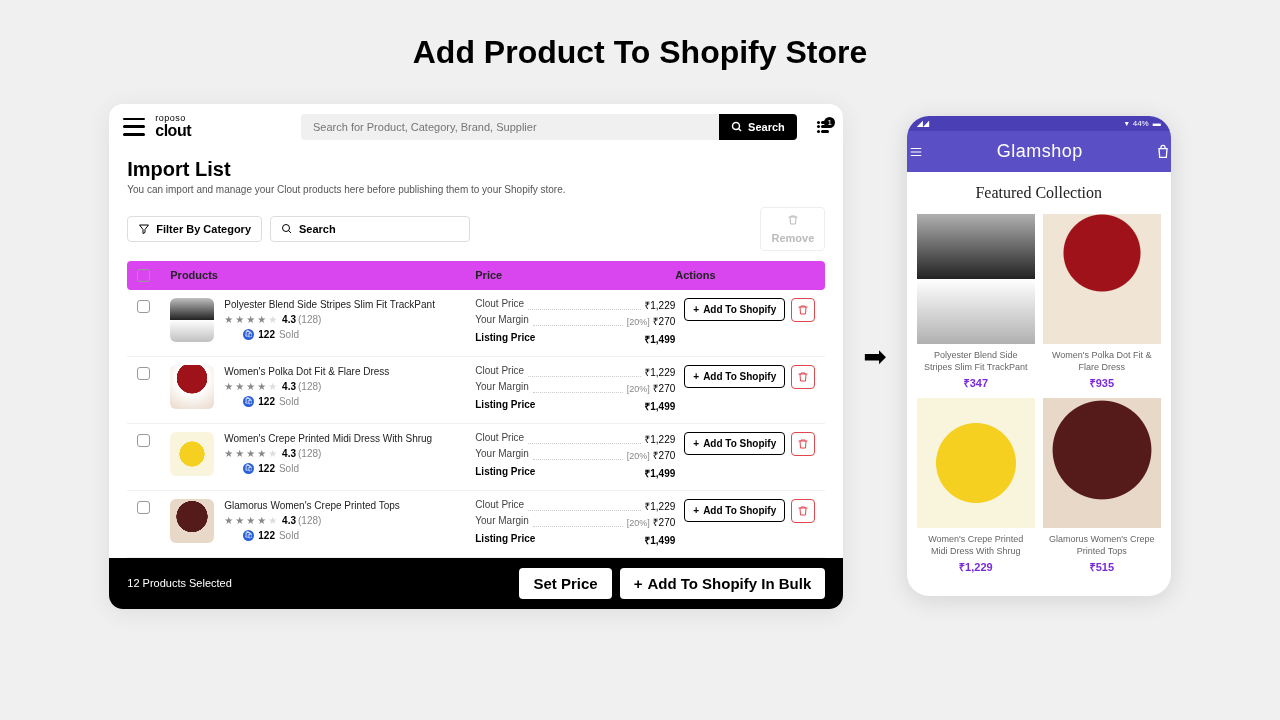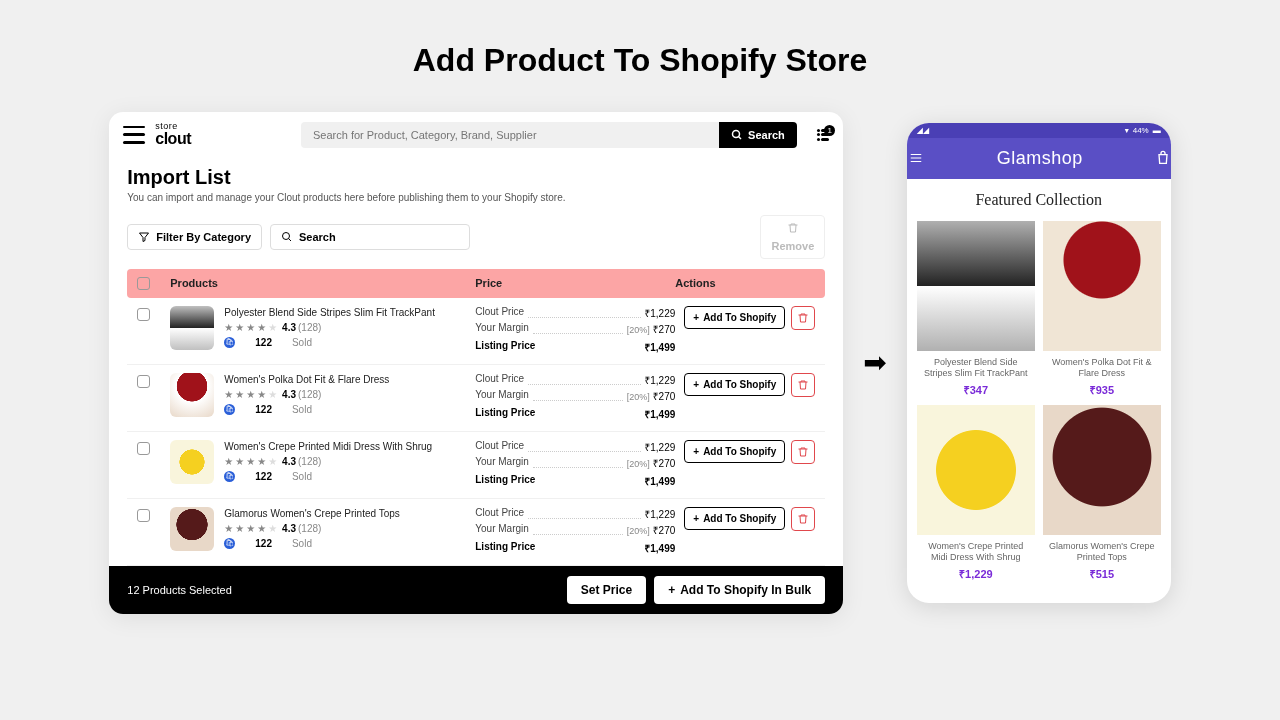--- a/index.html
+++ b/index.html
@@ -1,17 +1,17 @@
 <!DOCTYPE html>
 <html><head>
 <meta charset="utf-8">
 <style>
 * { margin: 0; padding: 0; box-sizing: border-box; font-family: -apple-system, BlinkMacSystemFont, 'Segoe UI', sans-serif; }
 body { background: #f0f0f0; width: 1280px; height: 720px; overflow: hidden; position: relative; }
-.heading { text-align: center; padding: 40px 0 30px; }
+.heading { text-align: center; padding: 32px 0 30px; }
 .heading h1 { font-size: 32px; font-weight: 700; color: #000; line-height: 1.3; }
 .stage { display: flex; align-items: center; justify-content: center; gap: 20px; padding: 0 90px; }
 .panel-dash { width: 734px; background: #fff; border-radius: 14px; box-shadow: 0 4px 24px rgba(0,0,0,0.08); overflow: hidden; display: flex; flex-direction: column; }
 .topbar { display: flex; align-items: center; padding: 10px 14px; gap: 10px; }
 .ham { width: 22px; height: 18px; display: flex; flex-direction: column; justify-content: space-between; cursor: pointer; }
 .ham span { height: 2.5px; background: #000; border-radius: 2px; }
 .logo { font-size: 11px; line-height: 1; color: #000; }
 .logo small { font-size: 9px; display: block; letter-spacing: 0.5px; }
 .logo b { font-size: 16px; font-weight: 800; letter-spacing: -0.5px; }
 .search-wrap { flex: 1; display: flex; margin-left: 100px; }
@@ -26,55 +26,55 @@
 .content { padding: 8px 18px 0; }
 .page-title { font-size: 20px; font-weight: 700; }
 .page-sub { font-size: 10px; color: #555; margin-top: 3px; }
 .tabs { display: flex; gap: 22px; margin-top: 10px; border-bottom: 1px solid transparent;}
 .tab { font-size: 11px; color: #333; padding-bottom: 8px; cursor: pointer; }
 .tab.active { font-weight: 700; border-bottom: 2px solid #000; }
 .toolbar { display: flex; align-items: center; margin-top: 12px; gap: 8px; }
 .tbtn { display: flex; align-items: center; gap: 6px; background: #fff; border: 1px solid #ddd; border-radius: 4px; padding: 6px 10px; font-size: 11px; font-weight: 600; cursor: pointer;}
 .tbtn.disabled { color: #bbb; border-color: #eee; margin-left: auto; flex-direction: column; }
 .search-field { display: flex; align-items: center; gap: 6px; border: 1px solid #ddd; border-radius: 4px; padding: 6px 10px; font-size: 11px; font-weight: 600; width: 200px; cursor: text;}
-.tbl-head { display: flex; align-items: center; background: #fca5a5; border-radius: 4px; padding: 8px 10px; margin-top: 10px; font-size: 11px; font-weight: 600; color: #222;}
+.tbl-head { display: flex; align-items: center; background: #d946ef; border-radius: 4px; padding: 8px 10px; margin-top: 10px; font-size: 11px; font-weight: 600; color: #222;}
 .chk { width: 13px; height: 13px; border: 1.5px solid #999; border-radius: 3px; cursor: pointer; flex-shrink: 0;}
 .col-prod { flex: 1; margin-left: 20px; }
 .col-price { width: 200px; }
 .col-act { width: 140px; }
 .row { display: flex; align-items: flex-start; padding: 8px 10px; border-bottom: 1px solid #f0f0f0;}
 .row .chk { margin-top: 2px;}
 .thumb { width: 44px; height: 44px; border-radius: 6px; margin-left: 20px; flex-shrink: 0; }
 .th1 { background: linear-gradient(180deg,#c0c0c0 0%,#222 50%,#fff 50%,#c0c0c0 100%);}
 .th2 { background: radial-gradient(circle at 50% 30%, #a0121a 40%, #fff 41%, #e8d8c8 100%);}
 .th3 { background: radial-gradient(circle, #f5d020 40%, #f9f5dc 41%);}
 .th4 { background: radial-gradient(circle at 50% 40%, #551a1a 45%, #e8d8c8 46%);}
 .info { flex: 1; margin-left: 10px; font-size: 10px;}
 .info .name { color: #222; line-height: 1.3;}
 .stars { display: flex; align-items: center; gap: 2px; margin-top: 3px;}
 .star { color: #f5a623; font-size: 10px;}
 .star.empty { color: #ddd;}
 .stars b { font-size: 10px; margin-left: 3px; color: #000;}
 .stars span { font-size: 10px; color: #888;}
-.sold { display: flex; align-items: flex-end; gap: 20px; margin-top: 4px; font-size: 10px;}
+.sold { display: flex; align-items: flex-end; gap: 4px; margin-top: 4px; font-size: 10px; margin-left: 19px;}
 .sold .cart { width: 11px; height: 11px; background: #2a5fd8; border-radius: 50%; display: flex; align-items: center; justify-content: center; color: #fff; font-size: 7px;}
 .sold b { color: #000;}
 .sold span { color: #888;}
 .pricebox { width: 200px; font-size: 10px; color: #444;}
 .pline { display: flex; justify-content: space-between; margin-bottom: 2px;}
 .pline .dot { flex: 1; border-bottom: 1px dotted #ccc; margin: 0 4px 2px;}
 .pline.listing { font-weight: 700; color: #000; margin-top: 4px;}
 .pline .val { color: #000;}
 .margin-pct { color: #888; font-size: 9px; margin-right: 3px;}
 .actcol { width: 140px; display: flex; align-items: center; gap: 6px; justify-content: flex-end;}
 .addbtn { border: 1px solid #000; background: #fff; border-radius: 4px; padding: 5px 8px; font-size: 10px; font-weight: 700; display: flex; align-items: center; gap: 4px; cursor: pointer;}
 .delbtn { border: 1px solid #e0474c; color: #e0474c; background: #fff; border-radius: 4px; width: 24px; height: 24px; display: flex; align-items: center; justify-content: center; cursor: pointer;}
 .footer { background: #000; color: #fff; display: flex; align-items: center; padding: 10px 18px; margin-top: auto;}
 .footer .sel { font-size: 11px; flex: 1;}
-.fbtn { background: #fff; color: #000; border: none; border-radius: 4px; padding: 7px 14px; font-size: 12px; font-weight: 700; margin-left: 8px; cursor: pointer; display: flex; align-items: center; gap: 5px;}
+.fbtn { background: #fff; color: #000; border: none; border-radius: 4px; padding: 7px 14px; font-size: 15px; font-weight: 700; margin-left: 8px; cursor: pointer; display: flex; align-items: center; gap: 5px;}
 .arrow { font-size: 28px; color: #000; }
 .phone { width: 264px; height: 480px; background: #fff; border-radius: 22px; box-shadow: 0 4px 24px rgba(0,0,0,0.12); overflow: hidden; display: flex; flex-direction: column;}
 .statusbar { background: #4a3fb5; color: #fff; font-size: 8px; padding: 3px 10px; display: flex; align-items: center;}
 .statusbar .right { margin-left: auto; display: flex; gap: 4px; align-items: center;}
 .appbar { background: #5a4fc5; color: #fff; padding: 10px 0; display: flex; align-items: center; font-family: serif;}
 .appbar .brand { flex: 1; text-align: center; font-size: 18px; font-weight: 400; letter-spacing: 0.5px;}
 .section-title { text-align: center; font-family: Georgia, serif; font-size: 16px; padding: 12px 1px; color: #222;}
 .grid { display: grid; grid-template-columns: 1fr 1fr; gap: 8px; padding: 0 10px;}
 .card { display: flex; flex-direction: column; align-items: center;}
 .cimg { width: 100%; height: 130px; border-radius: 0;}
@@ -94,21 +94,21 @@
 </div>
 
 <div class="stage">
   <div class="panel-dash">
     <div class="topbar">
       <div class="ham">
           <span></span>
           <span></span>
           <span></span>
         </div>
-      <div class="logo"><small>store</small><b>clout</b></div>
+      <div class="logo"><small>roposo</small><b>clout</b></div>
       <div class="search-wrap">
         <input class="search-in" placeholder="Search for Product, Category, Brand, Supplier" style="">
         <button class="search-btn">
           <svg viewBox="0 0 24 24" fill="none" stroke="#fff" stroke-width="3">
               <circle cx="10" cy="10" r="7"></circle>
               <line x1="20" y1="20" x2="15" y2="15"></line>
             </svg>
           <span>Search</span>
         </button>
       </div>

